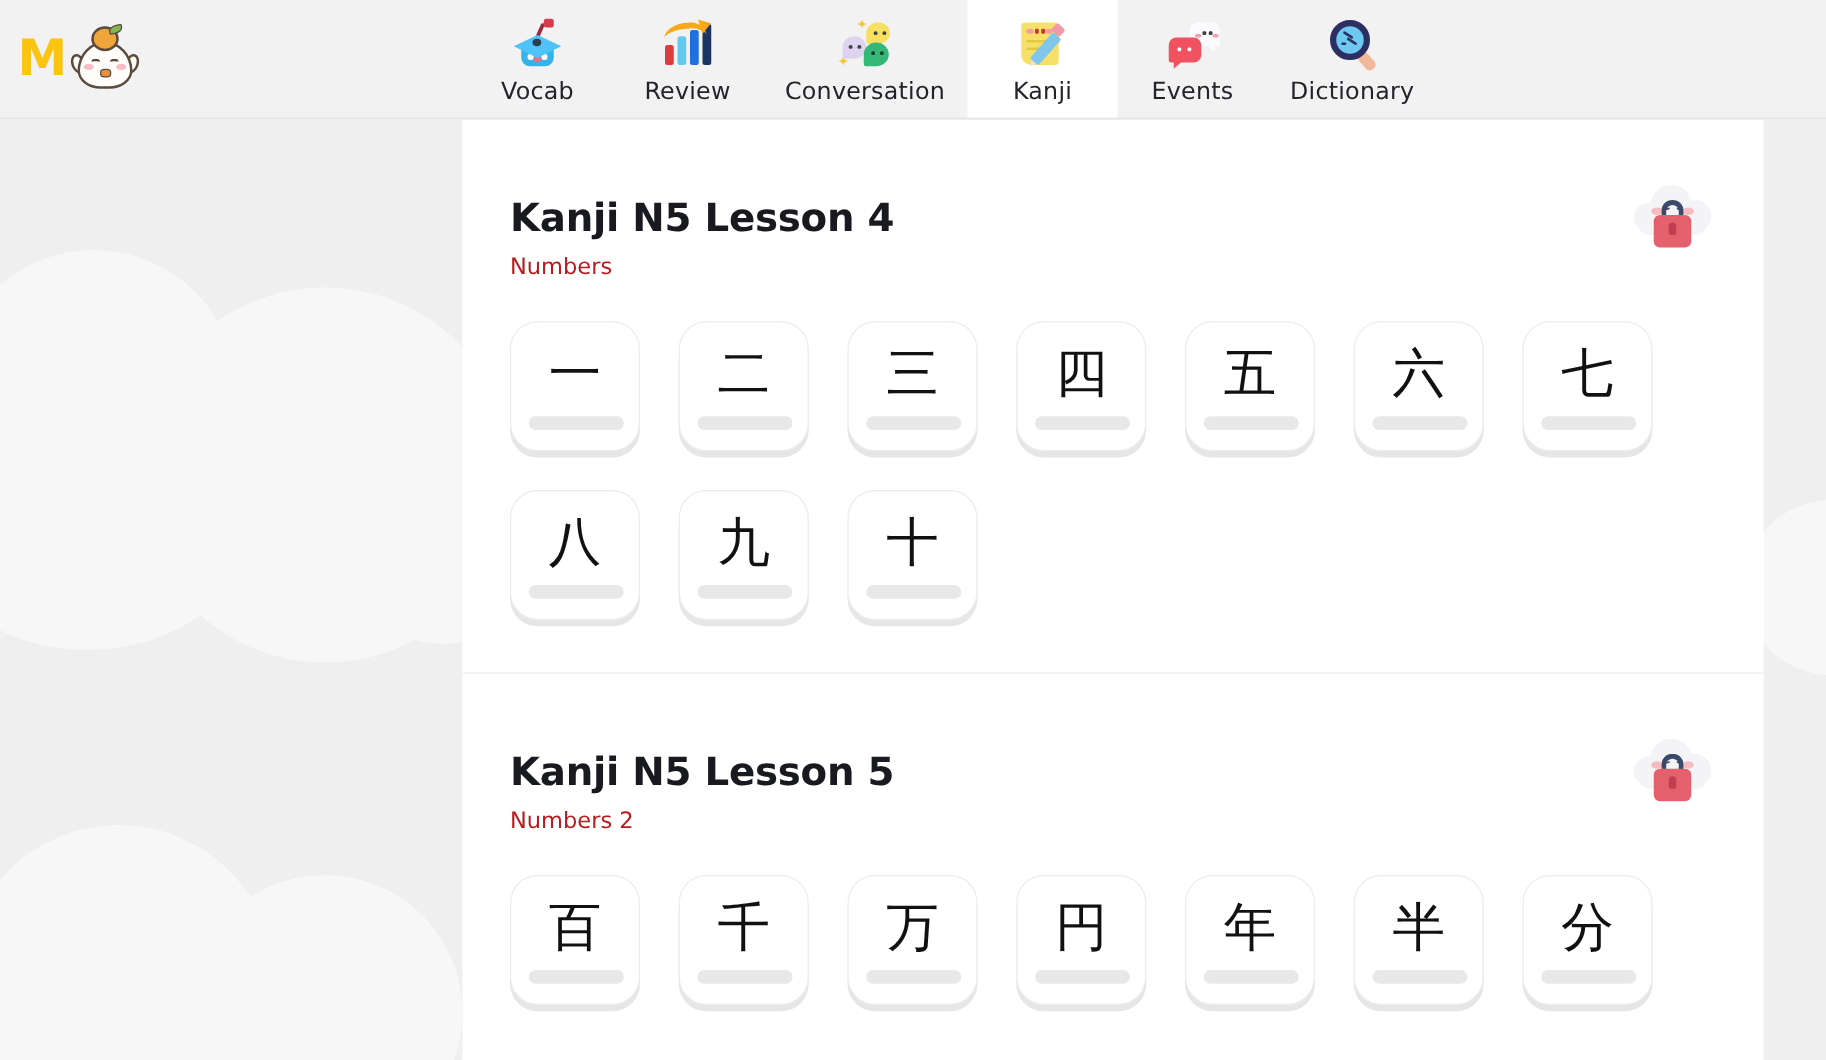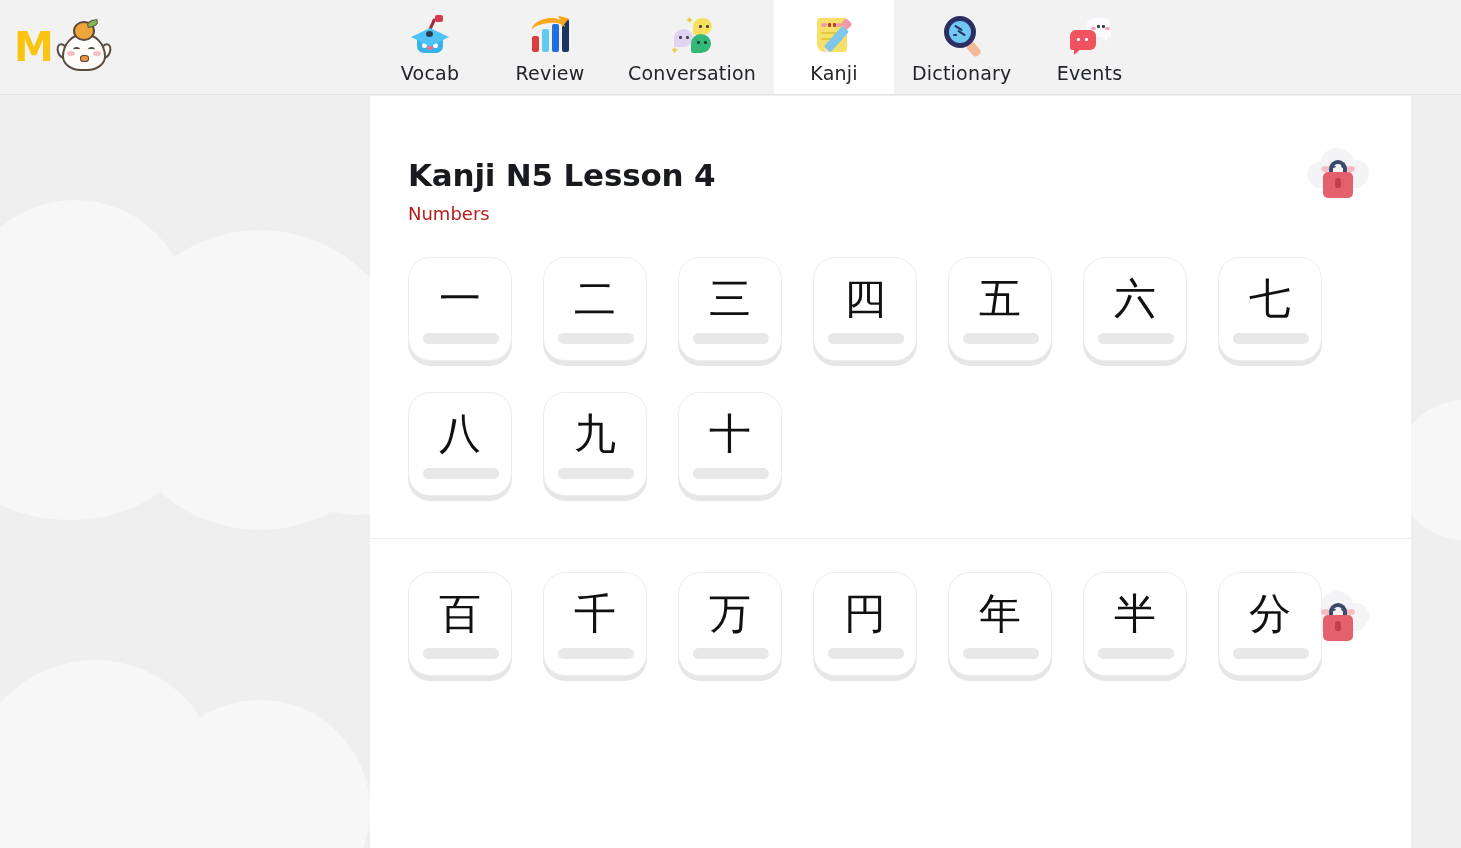--- a/index.html
+++ b/index.html
@@ -605,43 +605,43 @@
           <span class="kj-line kj-l2"></span>
           <span class="kj-tip"></span>
           <span class="kj-pencil"></span>
           <span class="kj-eraser"></span>
         </div>
         <div class="tab-label">Kanji</div>
       </div>
 
       <div class="nav-tab">
         <div class="tab-icon">
-          <span class="dc-handle"></span>
-          <span class="dc-ring"></span>
-          <span class="dc-glyph">
-            <i class="dc-g1"></i>
-              <i class="dc-g2"></i>
-              <i class="dc-g3"></i>
-          </span>
-        </div>
-        <div class="tab-label">Dictionary</div>
-      </div>
-
-      <div class="nav-tab">
-        <div class="tab-icon">
           <span class="ev-white"></span>
           <span class="ev-cheek" style="left:26px;top:15px;"></span>
           <span class="ev-cheek" style="left:40px;top:15px;"></span>
           <span class="ev-eye" style="left:32px;top:13px;"></span>
           <span class="ev-eye" style="left:37px;top:13px;"></span>
           <span class="ev-red"></span>
           <span class="ev-eye" style="left:12px;top:26px;background:#ffffff;"></span>
           <span class="ev-eye" style="left:20px;top:26px;background:#ffffff;"></span>
         </div>
         <div class="tab-label">Events</div>
+      </div>
+
+      <div class="nav-tab">
+        <div class="tab-icon">
+          <span class="dc-handle"></span>
+          <span class="dc-ring"></span>
+          <span class="dc-glyph">
+            <i class="dc-g1"></i>
+              <i class="dc-g2"></i>
+              <i class="dc-g3"></i>
+          </span>
+        </div>
+        <div class="tab-label">Dictionary</div>
       </div>
 
     </div>
   </div>
 
   <div class="content">
 
     <div class="lesson">
       <div class="lesson-head">
         <div class="lesson-title">Kanji N5 Lesson 4</div>
@@ -702,20 +702,24 @@
           <span class="kanji-placeholder"></span>
         </div>
         <div class="kanji-card">
           <span class="kanji-char">十</span>
           <span class="kanji-placeholder"></span>
         </div>
       </div>
     </div>
 
     <div class="lesson">
+      <div class="lesson-head">
+        <div class="lesson-title">Kanji N5 Lesson 5</div>
+        <div class="lesson-sub">Numbers 2</div>
+      </div>
 
       <div class="lock-badge">
         <span class="lock-cloud">
           <span class="puff p1"></span>
             <span class="puff p2"></span>
           <span class="puff p3"></span>
             <span class="puff p4"></span>
           <span class="ck-l"></span>
             <span class="ck-r"></span>
           <span class="ey-l"></span>

